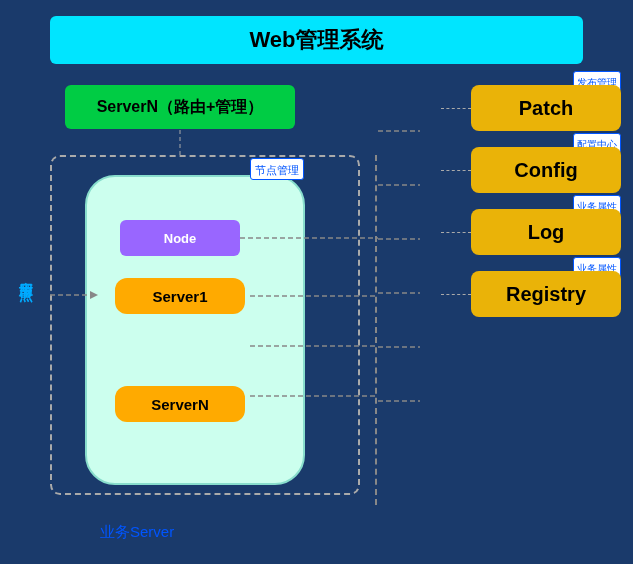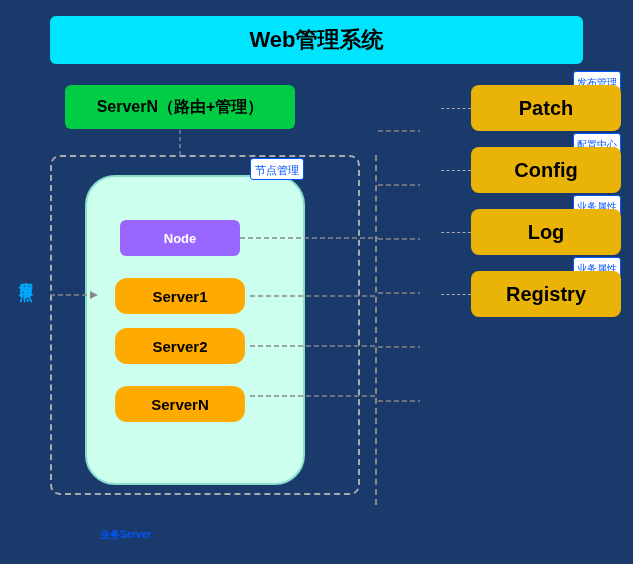--- a/index.html
+++ b/index.html
@@ -145,22 +145,22 @@
     .serverN { top: 386px; }
 
     
     .business-server-label {
       position: absolute;
       bottom: 22px;
       left: 100px;
     }
 
     .business-server-label span {
-      font-size: 10px;
-      font-weight: bold;
+      font-size: 15px;
+      font-weight: normal;
       color: #0055ff;
     }
 
     
     .node-mgmt-label {
       position: absolute;
       top: 158px;
       left: 250px;
       background: #fff;
       border: 1px solid #0055ff;
@@ -265,23 +265,20 @@
   <div class="inner-container"></div>
 
   <div class="node-box">
     <span>Node</span>
   </div>
 
   <div class="server-box server1">
     <span>Server1</span>
   </div>
 
-  <div class="server-box server2">
-    <span>Server2</span>
-  </div>
 
   <div class="server-box serverN">
     <span>ServerN</span>
   </div>
 
   <div class="business-server-label">
     <span>业务Server</span>
   </div>
 
   <div class="node-mgmt-label">

